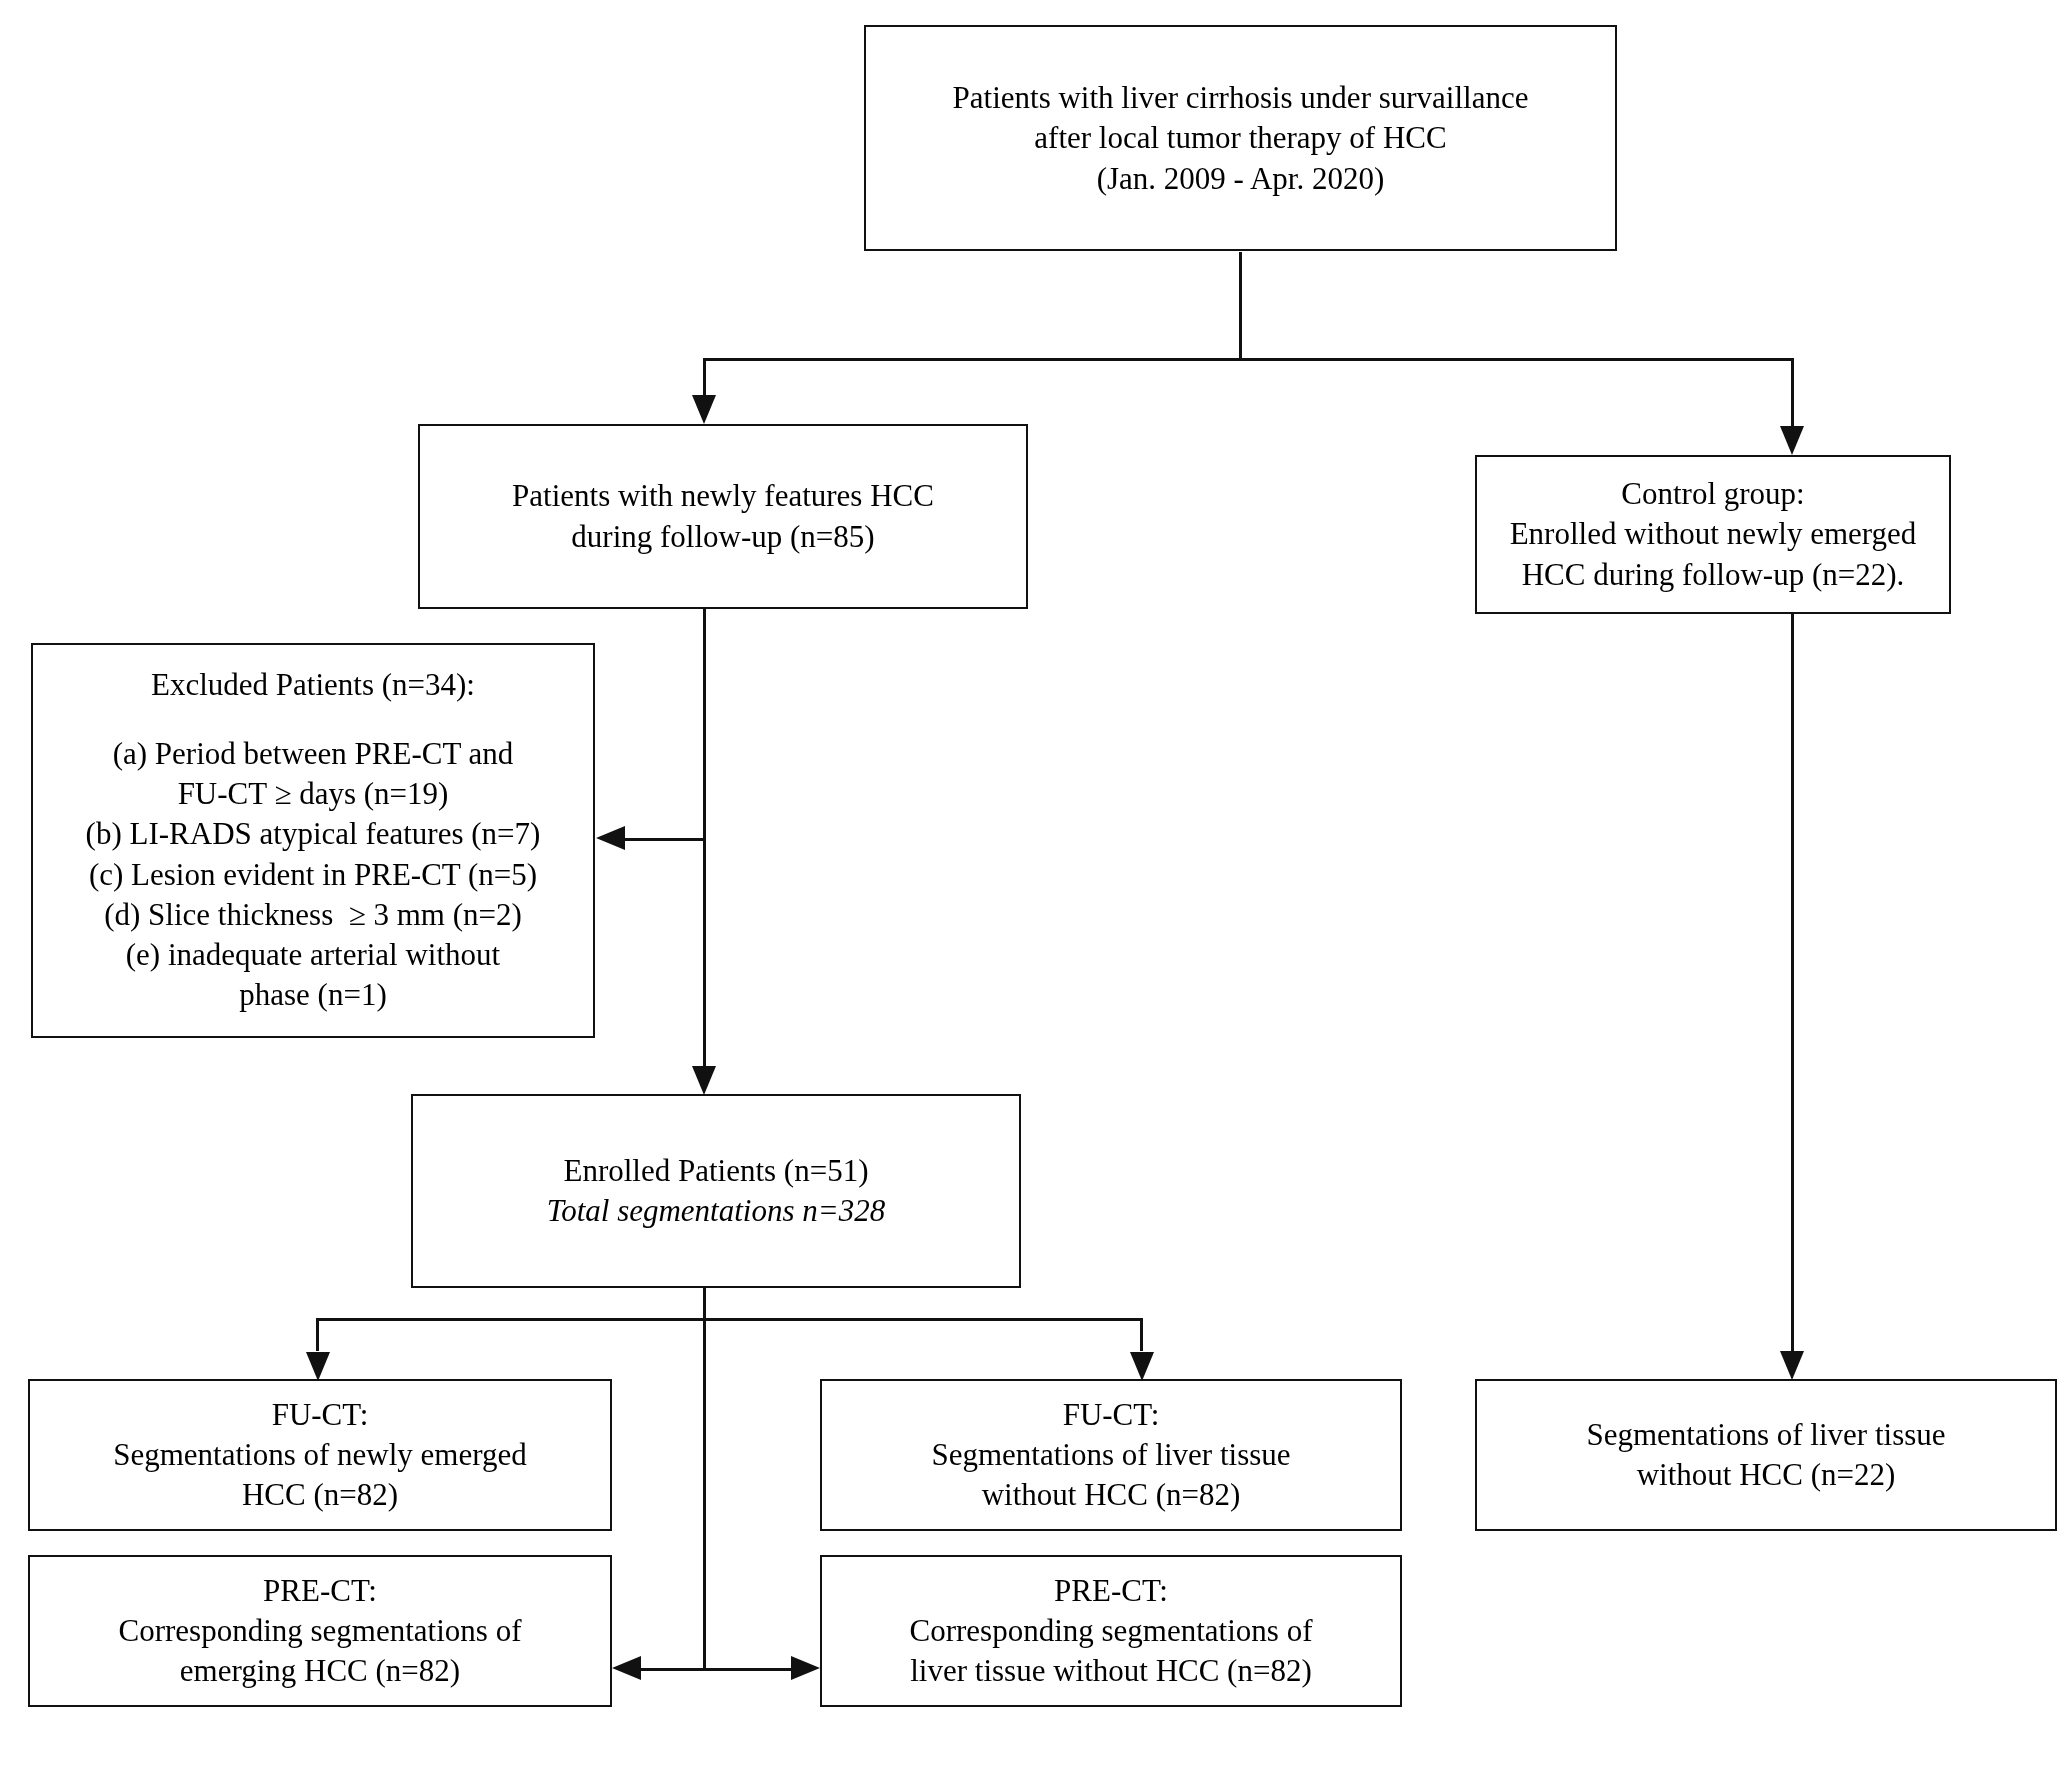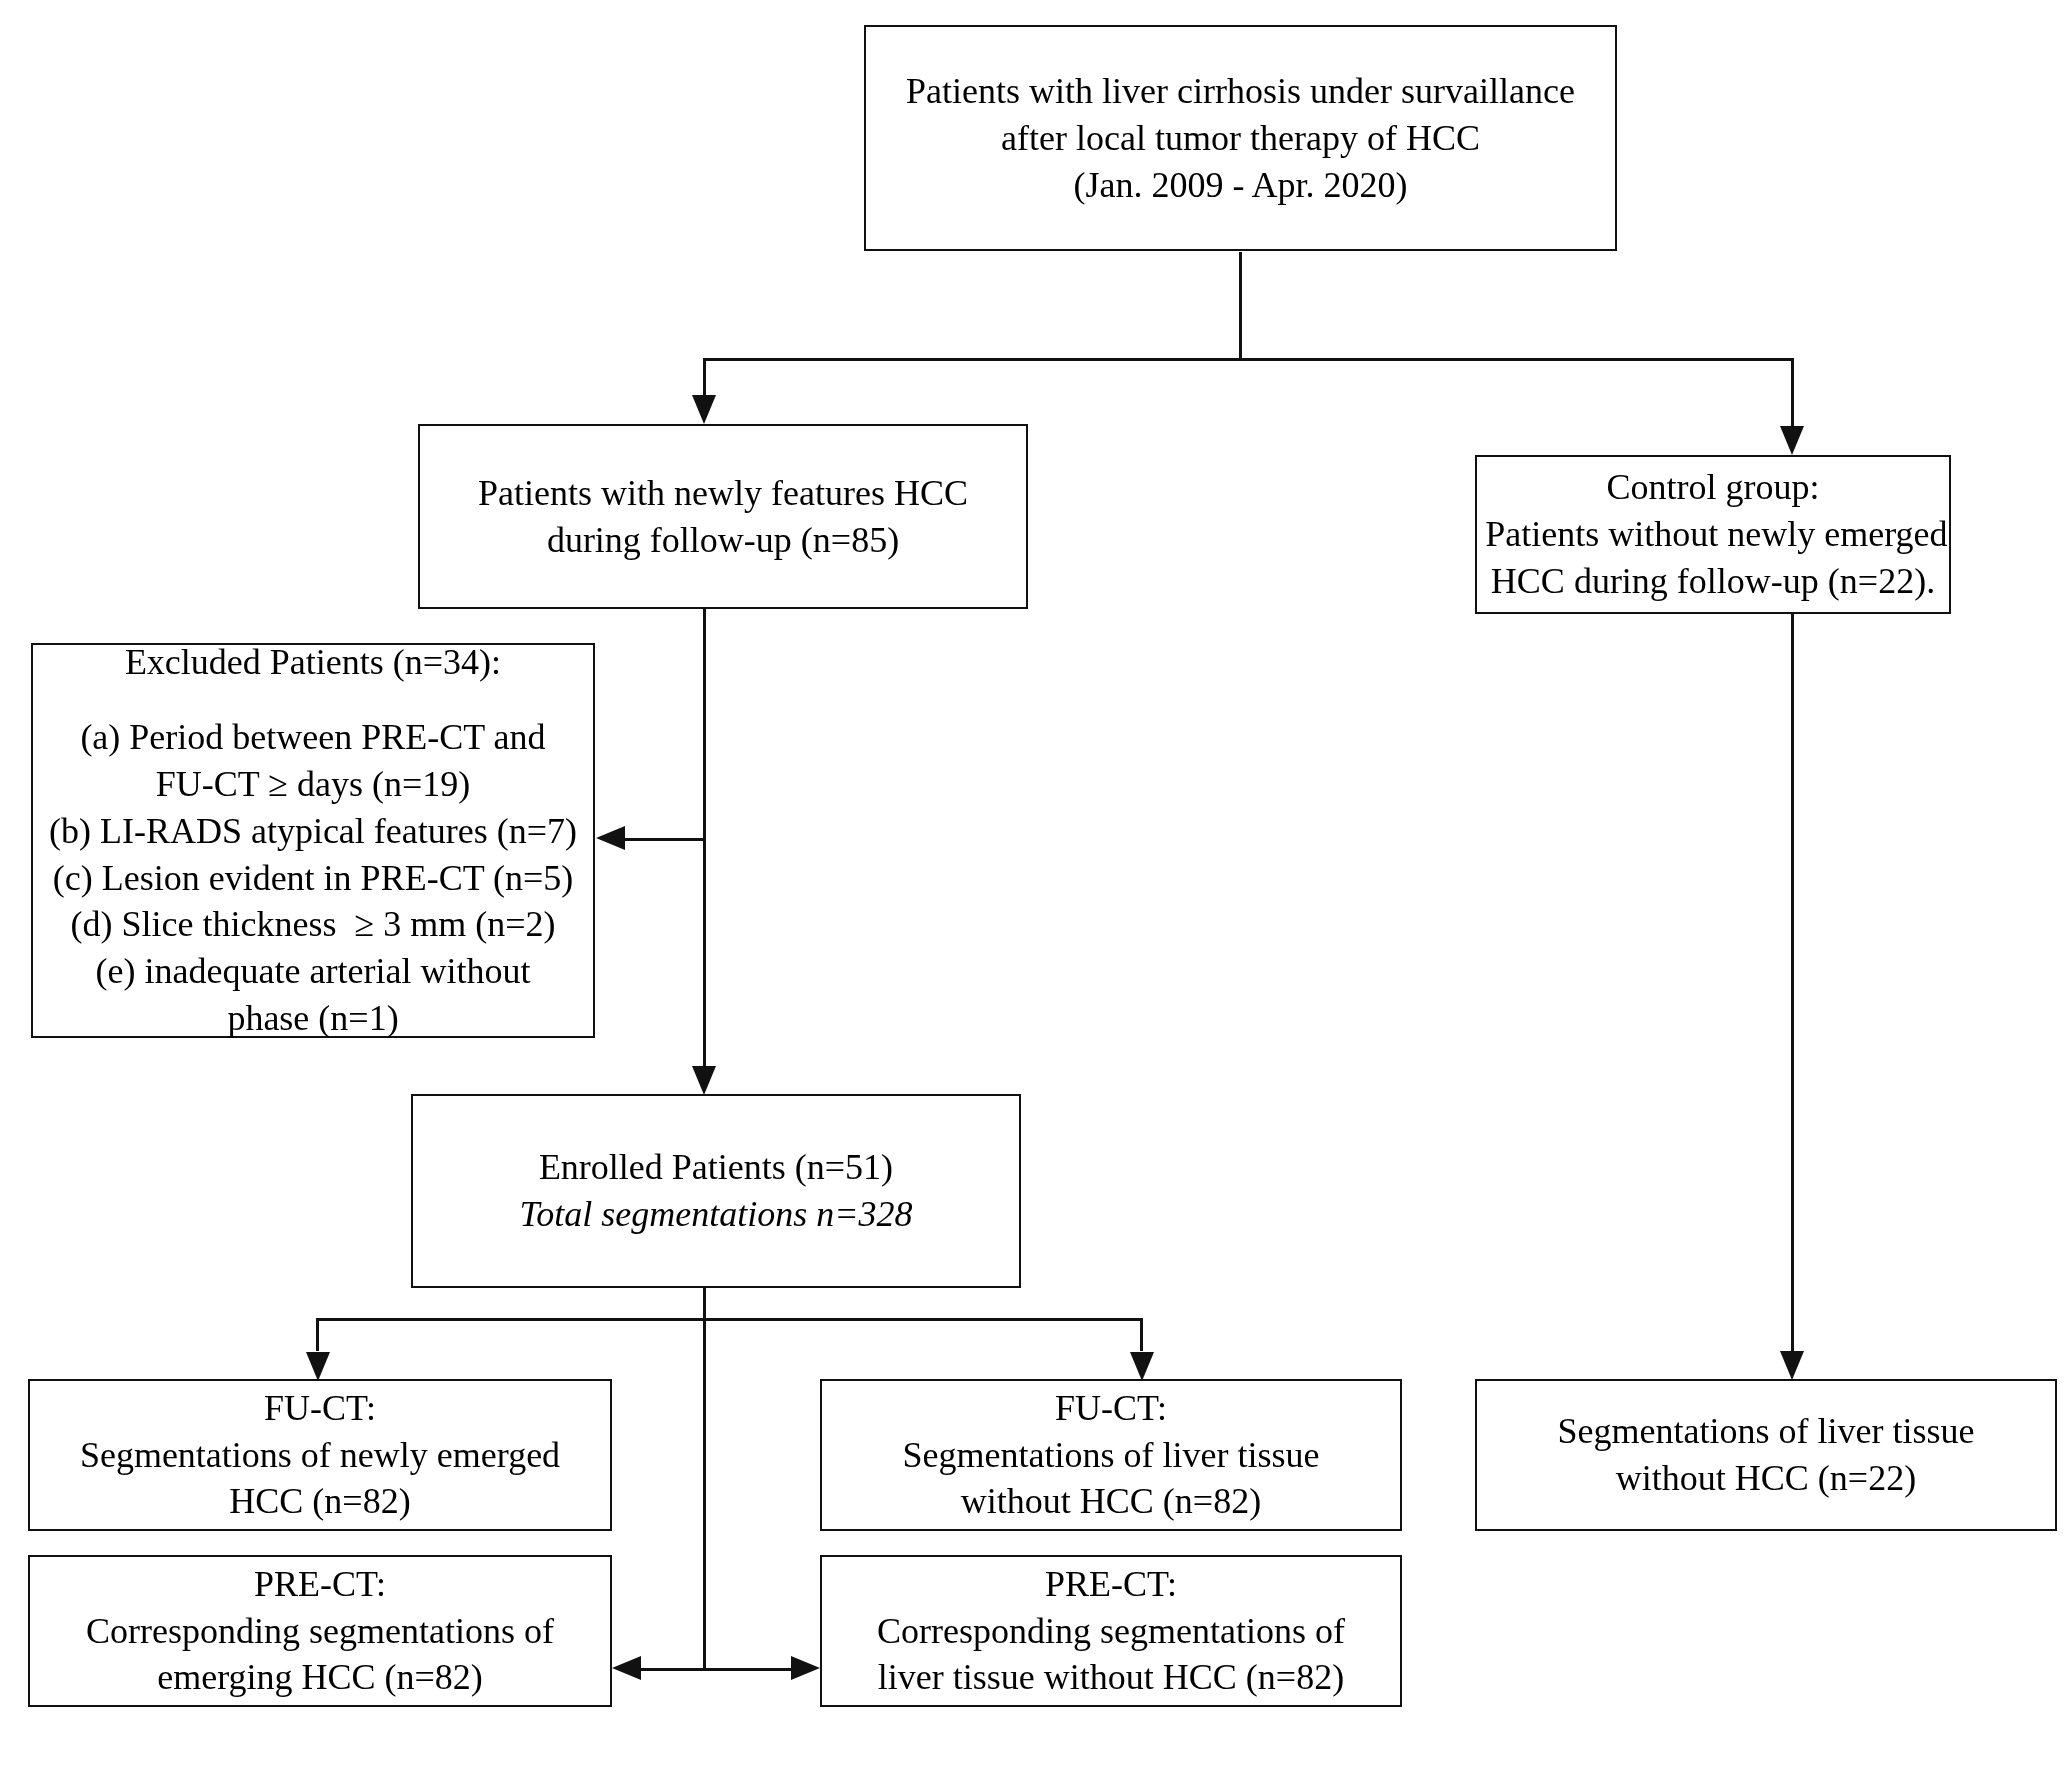--- a/index.html
+++ b/index.html
@@ -25,21 +25,21 @@
     background: #ffffff;
     display: flex;
     align-items: center;
     justify-content: center;
     text-align: center;
   }
   .node .txt {
     display: block;
     width: 100%;
     line-height: 1.30;
-    font-size: 36px;
+    font-size: 31px;
     padding: 0 8.3px;
     box-sizing: border-box;
   }
   .node .txt .ln { display: block; white-space: pre; }
   .node .txt .it { font-style: italic; }
   .node .txt .spacer { display: block; height: 28px; }
   .node.left-align .txt { text-align: center; }
 
   
   .vline {
@@ -90,21 +90,21 @@
   <div class="node" style="left:418px; top:424px; width:610px; height:185px;">
     <span class="txt">
       <span class="ln">Patients with newly features HCC</span>
       <span class="ln">during follow-up (n=85)</span>
     </span>
   </div>
 
   <div class="node" style="left:1475px; top:455px; width:476px; height:159px;">
     <span class="txt">
       <span class="ln">Control group:</span>
-      <span class="ln">Patients without newly emerged</span>
+      <span class="ln">Enrolled without newly emerged</span>
       <span class="ln">HCC during follow-up (n=22).</span>
     </span>
   </div>
 
   <div class="node left-align" style="left:31px; top:643px; width:564px; height:395px;">
     <span class="txt">
       <span class="ln">Excluded Patients (n=34):</span>
       <span class="spacer"></span>
       <span class="ln">(a) Period between PRE-CT and</span>
       <span class="ln">FU-CT ≥ days (n=19)</span>

